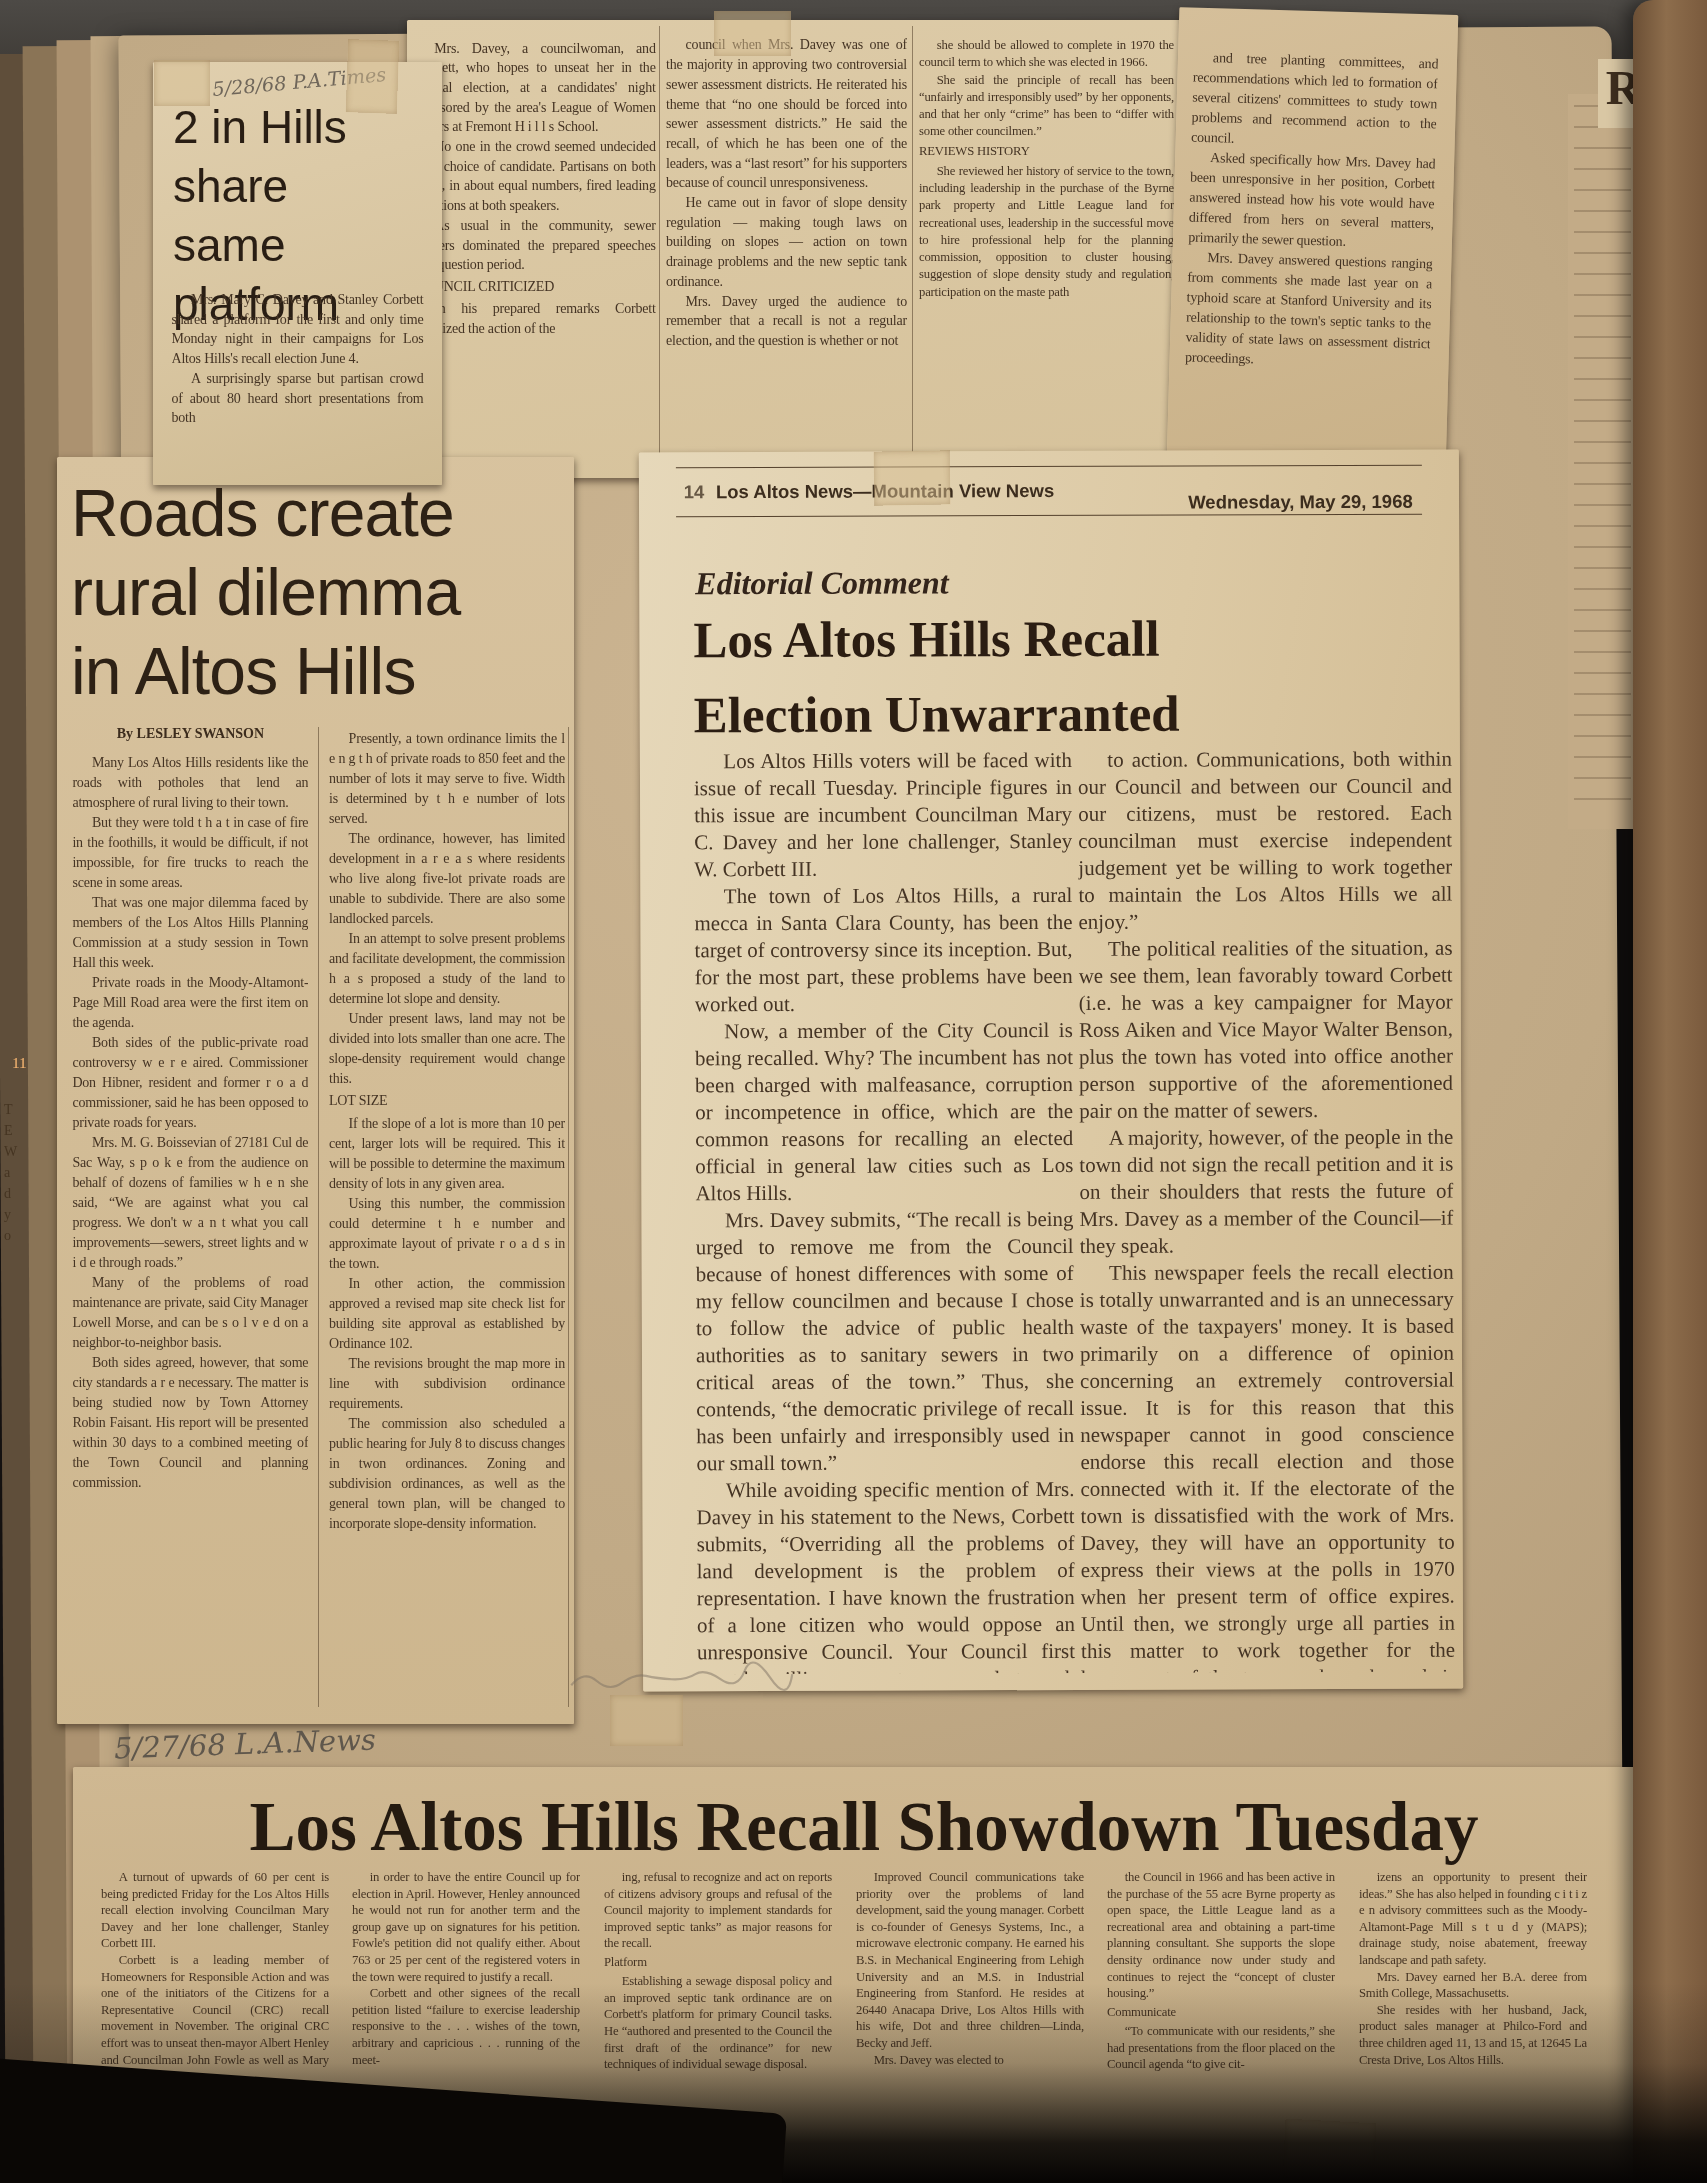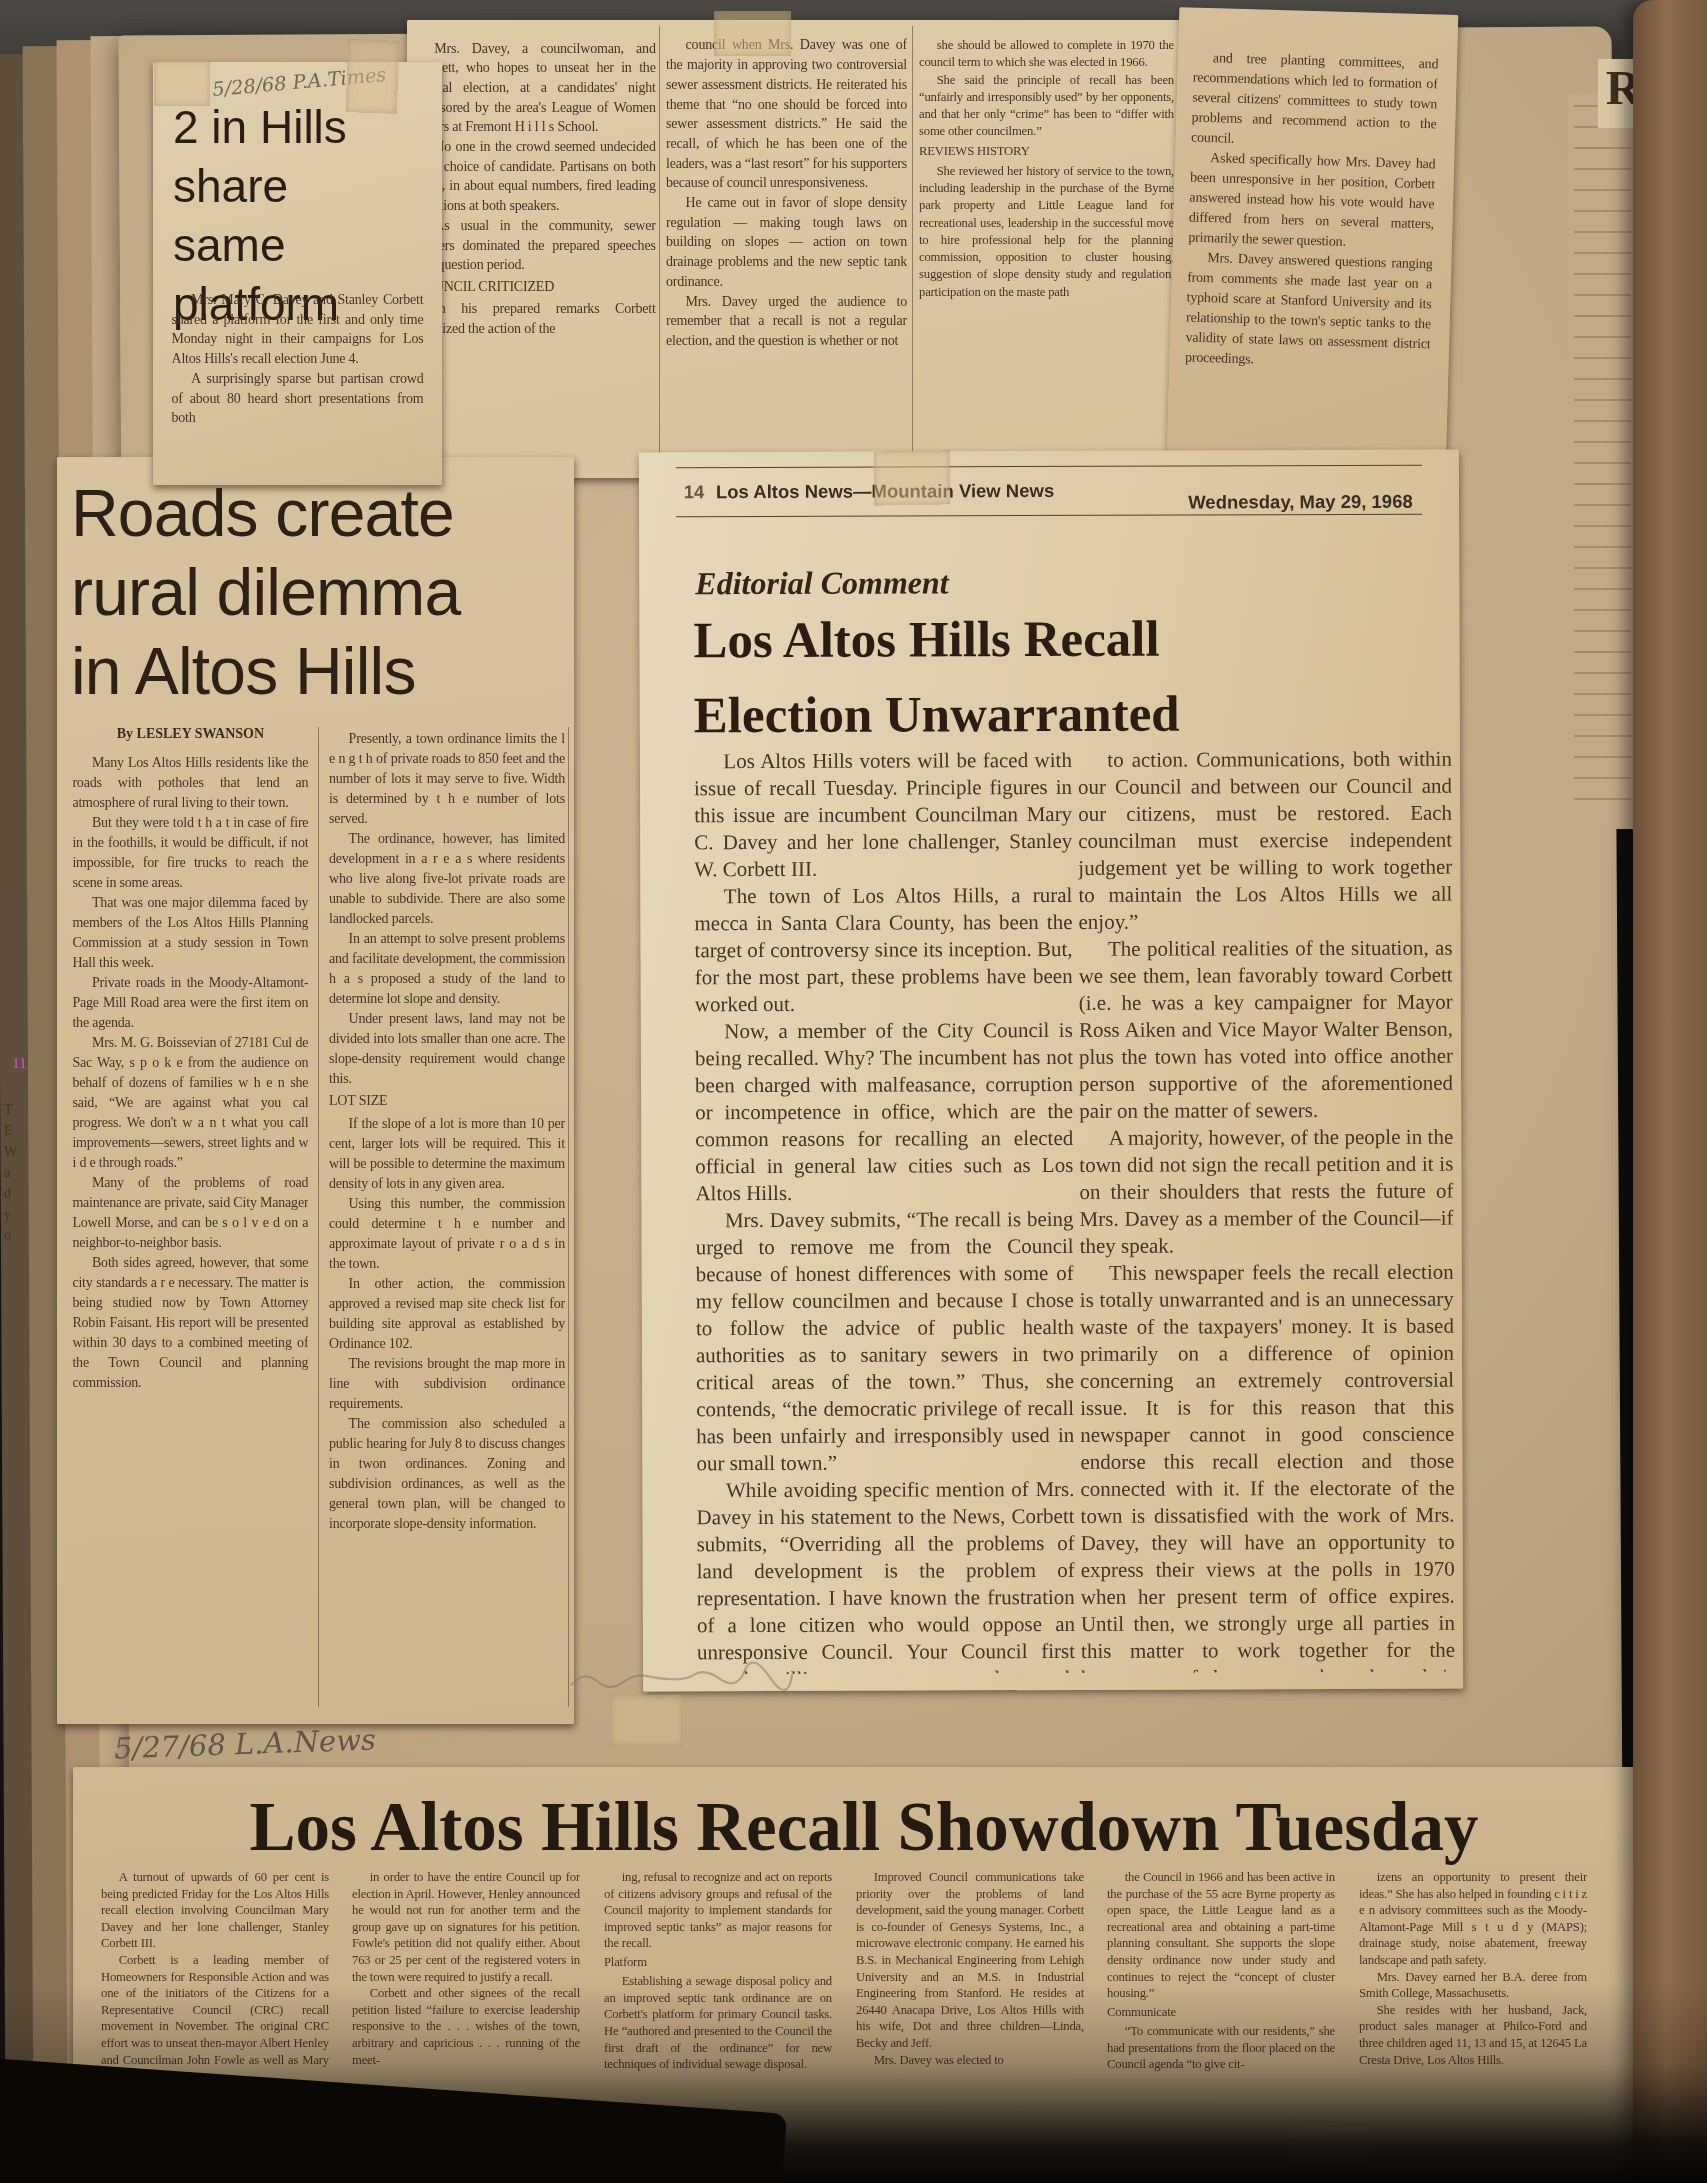--- a/index.html
+++ b/index.html
@@ -13,21 +13,21 @@
     background:linear-gradient(90deg,#6b4f35 0%,#8d6d4c 45%,#7a5a3d 100%);
     border-top-left-radius:20px;box-shadow:-7.7px 0 17px rgba(0,0,0,.45);}
   .stack{z-index:1;transform:rotate(-.3deg);}
   #s1{left:0;top:54px;width:42px;height:2037px;background:#5f4e3a;}
   #s2{left:28px;top:46px;width:48px;height:2068px;background:#8a7456;}
   #s3{left:62px;top:40px;width:46px;height:2084px;background:#ac9270;}
   #s4{left:96px;top:36px;width:59px;height:2096px;background:#c0a884;}
   #page{left:125px;top:31px;width:1493px;height:2111px;z-index:1;transform:rotate(-.35deg);
     background:radial-gradient(120% 90% at 42% 32%,#cbb491 0%,#c0a985 50%,#ab9270 100%);
     border-radius:4.6px 17px 6.2px 6.2px;box-shadow:0 4.6px 23px rgba(0,0,0,.5);}
-  #edge-num{left:12px;top:1054px;z-index:2;font-size:15.4px;color:#d946ef;}
+  #edge-num{left:12px;top:1054px;z-index:2;font-size:15.4px;color:#fdba74;}
   #spine-letters{left:3.9px;top:1099px;z-index:2;width:20px;font-size:14px;color:rgba(62,46,28,.8);}
   #spine-letters p{margin:0;line-height:21px;text-indent:0;}
   
   #right-strip{left:1568px;top:94px;width:71px;height:735px;z-index:2;background:#c3ab87;}
   #right-strip .greek{position:absolute;left:6.2px;right:7.7px;top:10.8px;bottom:10.8px;opacity:.55;
     background:repeating-linear-gradient(180deg,rgba(72,52,32,.45) 0 1.9px,transparent 1.9px 21px);}
   #r-frag{left:1598px;top:59px;width:46px;height:69px;z-index:2;background:#d9c7a4;
     font-family:"Liberation Serif",serif;font-weight:bold;font-size:49px;color:#3f2f1f;
     padding-left:7.7px;box-sizing:border-box;}
   
@@ -186,20 +186,21 @@
         <p>Roads create</p>
         <p>rural dilemma</p>
         <p>in Altos Hills</p>
       </div>
     <div id="roads-byline">By LESLEY SWANSON</div>
     <div class="col" id="colR1">
         <p>Many Los Altos Hills residents like the roads with potholes that lend an atmosphere of rural living to their town.</p>
         <p>But they were told t h a t in case of fire in the foothills, it would be difficult, if not impossible, for fire trucks to reach the scene in some areas.</p>
         <p>That was one major dilemma faced by members of the Los Altos Hills Planning Commission at a study session in Town Hall this week.</p>
         <p>Private roads in the Moody-Altamont-Page Mill Road area were the first item on the agenda.</p>
+        <p>Both sides of the public-private road controversy w e r e aired. Commissioner Don Hibner, resident and former r o a d commissioner, said he has been opposed to private roads for years.</p>
         <p>Mrs. M. G. Boissevian of 27181 Cul de Sac Way, s p o k e from the audience on behalf of dozens of families w h e n she said, “We are against what you cal progress. We don't w a n t what you call improvements—sewers, street lights and w i d e through roads.”</p>
         <p>Many of the problems of road maintenance are private, said City Manager Lowell Morse, and can be s o l v e d on a neighbor-to-neighbor basis.</p>
         <p>Both sides agreed, however, that some city standards a r e necessary. The matter is being studied now by Town Attorney Robin Faisant. His report will be presented within 30 days to a combined meeting of the Town Council and planning commission.</p>
       </div>
     <div class="vrule" id="ruleR1"></div>
     <div class="col" id="colR2">
         <p>Presently, a town ordinance limits the l e n g t h of private roads to 850 feet and the number of lots it may serve to five. Width is determined by t h e number of lots served.</p>
         <p>The ordinance, however, has limited development in a r e a s where residents who live along five-lot private roads are unable to subdivide. There are also some landlocked parcels.</p>
         <p>In an attempt to solve present problems and facilitate development, the commission h a s proposed a study of the land to determine lot slope and density.</p>
         <p>Under present laws, land may not be divided into lots smaller than one acre. The slope-density requirement would change this.</p>

